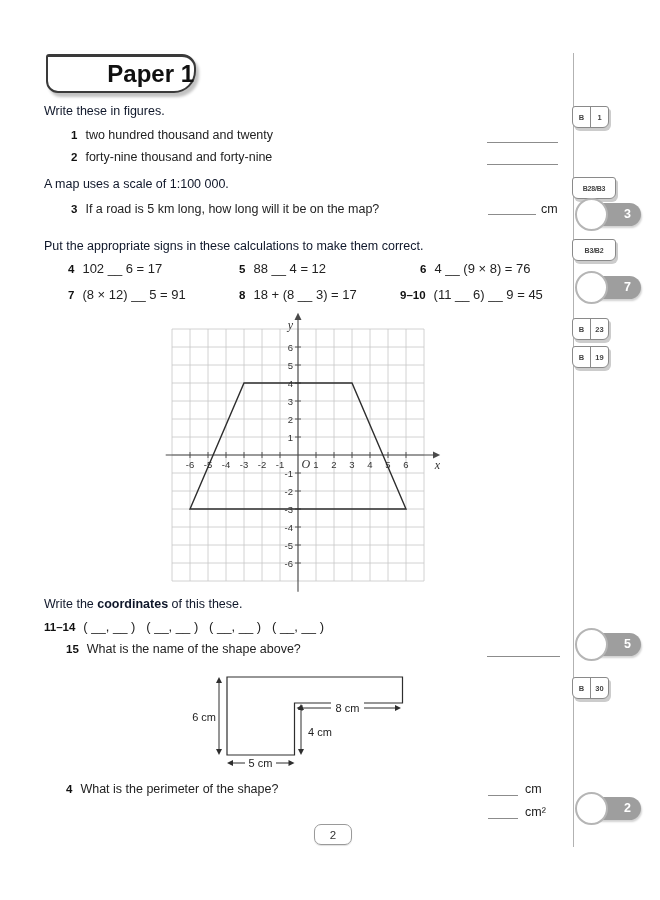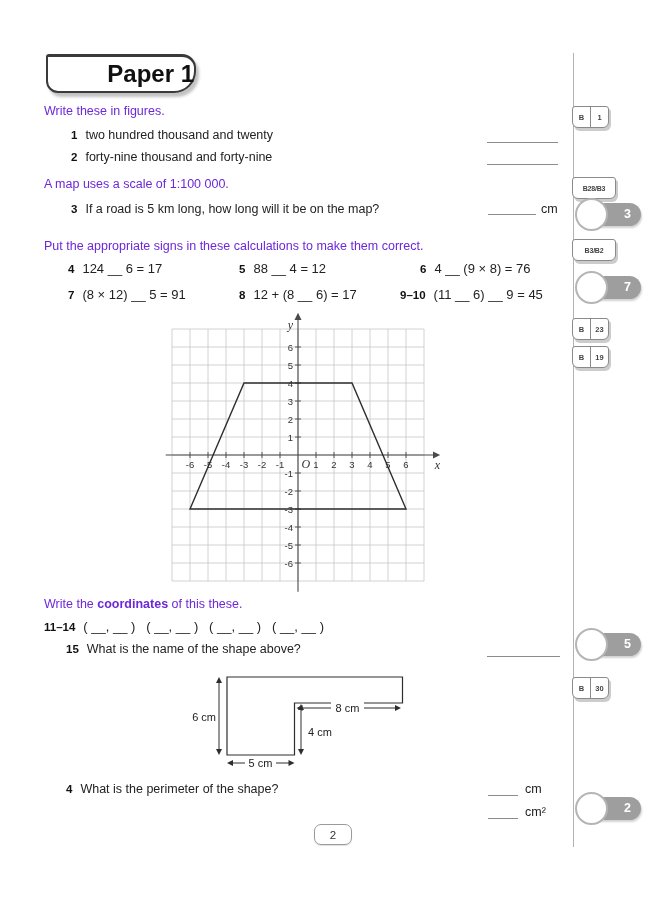--- a/index.html
+++ b/index.html
@@ -5,21 +5,21 @@
   html,body{margin:0;padding:0;background:#fff;}
   .page{position:relative;width:660px;height:900px;background:#ffffff;overflow:hidden;
         font-family:"Liberation Sans",sans-serif;color:#222;}
 
   
   .title-box{position:absolute;left:46px;top:54px;width:146px;height:34px;background:#fff;
              border:2px solid #3a3a3a;border-top-width:3px;border-radius:3px 14px 22px 12px;
              box-shadow:3px 4px 3px #c2c2c2;display:flex;align-items:center;justify-content:flex-end;}
   .title-box span{font-size:24px;font-weight:bold;color:#101010;}
 
-  .t{position:absolute;font-size:12.5px;line-height:15px;white-space:nowrap;color:#6d28d9;}
+  .t{position:absolute;font-size:12.5px;line-height:15px;white-space:nowrap;color:#0f172a;}
   .qrow{position:absolute;font-size:12.5px;white-space:nowrap;color:#222;}
   .qn{font-weight:bold;font-size:11.5px;margin-right:8px;color:#111;}
   .expr{font-size:13px;}
   .blanks{font-size:13px;white-space:pre;}
   .b{font-weight:bold;}
   .ans{position:absolute;height:1px;background:#8c8c8c;}
   .unit{position:absolute;font-size:12.5px;color:#222;white-space:nowrap;}
 
   
   .fig{position:absolute;}
@@ -79,33 +79,33 @@
 
   <div class="qrow" style="left:71px;top:202px">
     <span class="qn">3</span><span>If a road is 5 km long, how long will it be on the map?</span>
   </div>
   <div class="ans" style="left:488px;top:214px;width:48px"></div>
   <span class="unit" style="left:541px;top:202px">cm</span>
 
   <div class="t" style="left:44px;top:239px">Put the appropriate signs in these calculations to make them correct.</div>
 
   <div class="qrow" style="left:68px;top:261px">
-    <span class="qn">4</span><span class="expr">124 __ 6 = 17</span>
+    <span class="qn">4</span><span class="expr">102 __ 6 = 17</span>
   </div>
   <div class="qrow" style="left:239px;top:261px">
     <span class="qn">5</span><span class="expr">88 __ 4 = 12</span>
   </div>
   <div class="qrow" style="left:420px;top:261px">
     <span class="qn">6</span><span class="expr">4 __ (9 × 8) = 76</span>
   </div>
   <div class="qrow" style="left:68px;top:287px">
     <span class="qn">7</span><span class="expr">(8 × 12) __ 5 = 91</span>
   </div>
   <div class="qrow" style="left:239px;top:287px">
-    <span class="qn">8</span><span class="expr">12 + (8 __ 6) = 17</span>
+    <span class="qn">8</span><span class="expr">18 + (8 __ 3) = 17</span>
   </div>
   <div class="qrow" style="left:400px;top:287px">
     <span class="qn">9–10</span><span class="expr">(11 __ 6) __ 9 = 45</span>
   </div>
 
   <svg id="coord-grid" class="fig" style="left:148px;top:311px" width="300" height="285">
       <line class="gl" x1="24" y1="270" x2="24" y2="18"></line>
       <line class="gl" x1="42" y1="270" x2="42" y2="18"></line>
       <line class="gl" x1="60" y1="270" x2="60" y2="18"></line>
       <line class="gl" x1="78" y1="270" x2="78" y2="18"></line>

